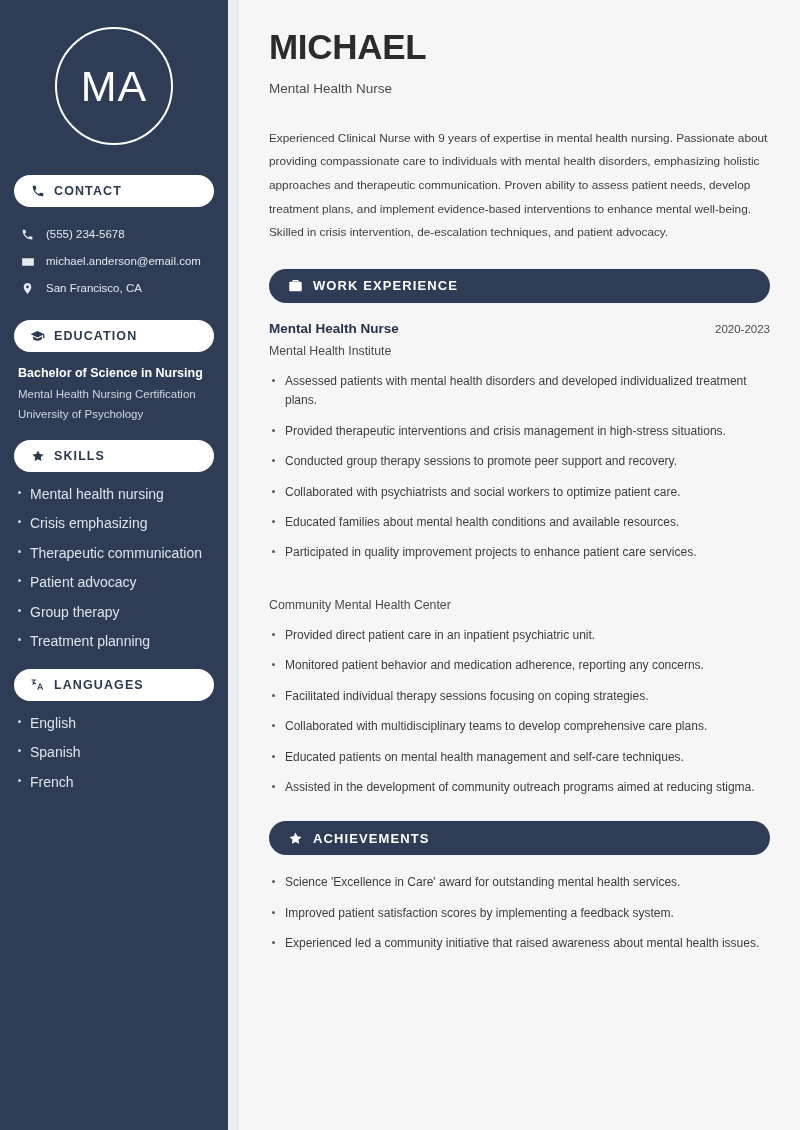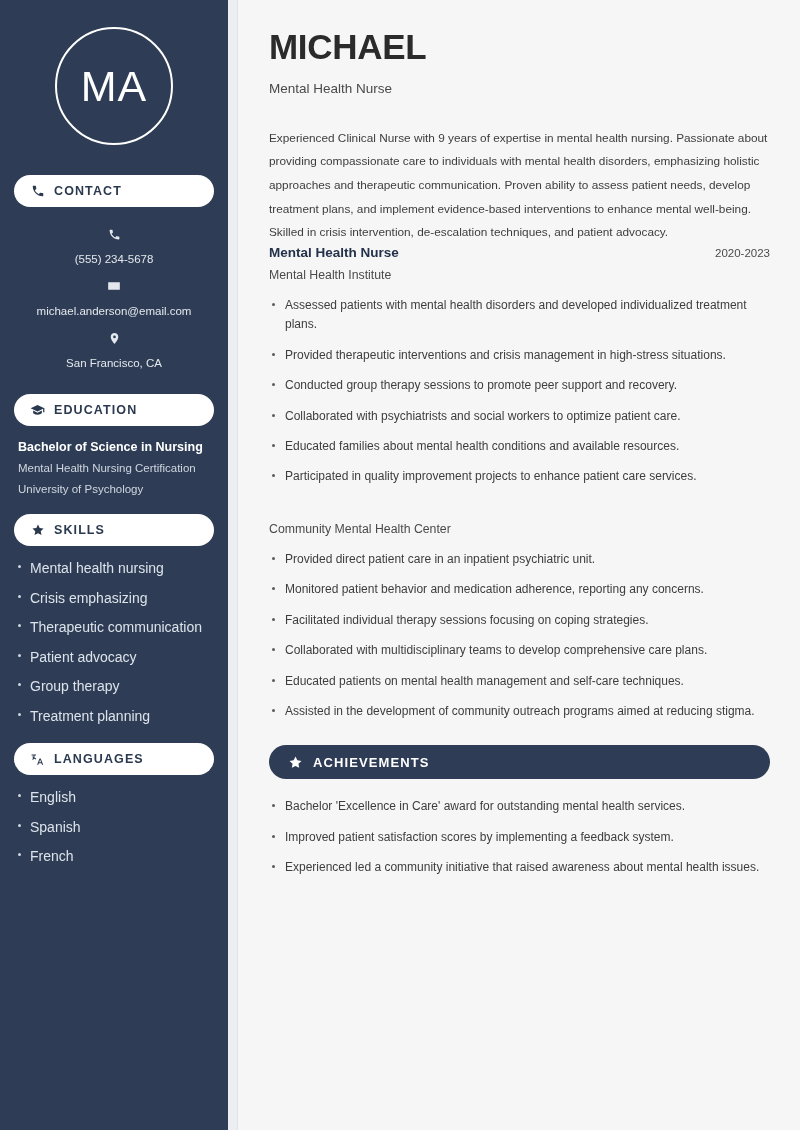--- a/index.html
+++ b/index.html
@@ -81,21 +81,20 @@
   .pill svg { display: block; }
 
   .contact-row {
     display: flex;
     align-items: center;
     gap: 11px;
     font-size: 11.5px;
     color: #e4e8ee;
     padding: 6px 6px;
     line-height: 1.2;
-    flex-direction: column;
   }
   .contact-row .ico {
     width: 15px;
     height: 15px;
     display: inline-flex;
     align-items: center;
     justify-content: center;
     flex: 0 0 15px;
   }
 
@@ -340,20 +339,28 @@
   <main class="main">
 
     <h1 class="name">
       <span>MICHAEL</span><br>
     </h1>
 
     <div class="job-title">Mental Health Nurse</div>
 
     <p class="summary">Experienced Clinical Nurse with 9 years of expertise in mental health nursing. Passionate about providing compassionate care to individuals with mental health disorders, emphasizing holistic approaches and therapeutic communication. Proven ability to assess patient needs, develop treatment plans, and implement evidence-based interventions to enhance mental well-being. Skilled in crisis intervention, de-escalation techniques, and patient advocacy.</p>
 
+    <div class="section-bar">
+      <span class="ico">
+        <svg width="15" height="15" viewBox="0 0 24 24" fill="#ffffff">
+          <path d="M9 3h6c1.1 0 2 .9 2 2v1h3c1.1 0 2 .9 2 2v11c0 1.1-.9 2-2 2H4c-1.1 0-2-.9-2-2V8c0-1.1.9-2 2-2h3V5c0-1.1.9-2 2-2zm0 3h6V5H9v1z"></path>
+        </svg>
+      </span>
+      <span>WORK EXPERIENCE</span>
+    </div>
 
     <div class="job">
       <div class="job-head">
         <span class="job-role">Mental Health Nurse</span>
         <span class="job-date">2020-2023</span>
       </div>
       <div class="job-org">Mental Health Institute</div>
       <ul class="main-list">
         <li>Assessed patients with mental health disorders and developed individualized treatment plans.</li>
         <li>Provided therapeutic interventions and crisis management in high-stress situations.</li>
@@ -381,19 +388,19 @@
     <div class="section-bar">
       <span class="ico">
         <svg width="15" height="15" viewBox="0 0 24 24" fill="#ffffff">
           <path d="M12 2.5l2.9 6 6.6.9-4.8 4.6 1.2 6.5-5.9-3.1-5.9 3.1 1.2-6.5L2.5 9.4l6.6-.9z"></path>
         </svg>
       </span>
       <span>ACHIEVEMENTS</span>
     </div>
 
     <ul class="main-list">
-      <li>Bachelor 'Excellence in Care' award for outstanding mental health services.</li>
+      <li>Science 'Excellence in Care' award for outstanding mental health services.</li>
       <li>Improved patient satisfaction scores by implementing a feedback system.</li>
       <li>Experienced led a community initiative that raised awareness about mental health issues.</li>
     </ul>
 
   </main>
 </div>
 
 </body></html>

